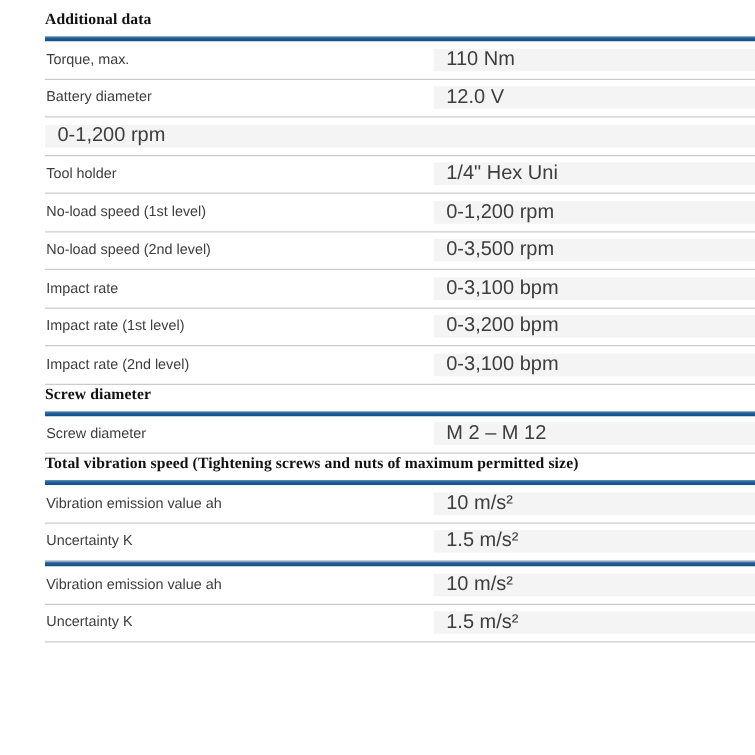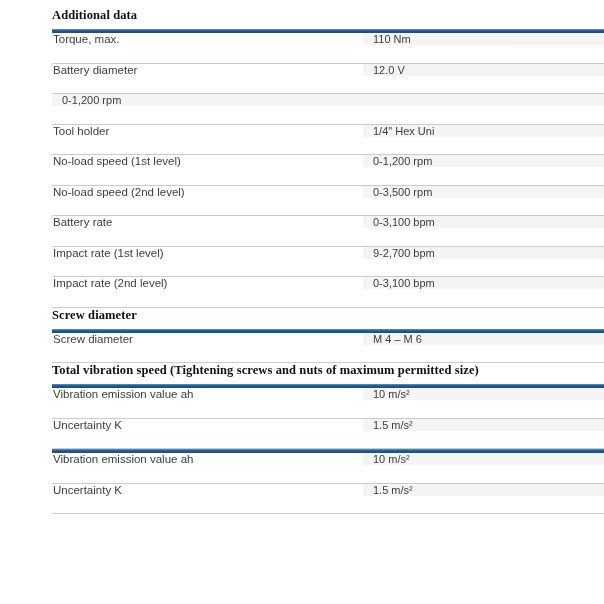--- a/index.html
+++ b/index.html
@@ -7,21 +7,21 @@
     padding: 0;
     background: #ffffff;
     width: 604px;
     height: 604px;
     overflow: hidden;
     font-family: "Liberation Sans", sans-serif;
   }
   .page {
     box-sizing: border-box;
     width: 604px;
-    padding: 8px 0 0 52px;
+    padding: 8px 0 0 36px;
   }
   .spec-section { margin: 0; }
   .spec-section + .spec-section { }
   .section-title {
     font-family: "Liberation Serif", serif;
     font-weight: bold;
     font-size: 12.5px;
     line-height: 15px;
     color: var(--heading-text, #111);
     margin: 0 0 6px 0;
@@ -29,21 +29,21 @@
   }
   .accent-bar {
     height: 4px;
     background: linear-gradient(180deg,
       var(--accent-top, #6d95b8) 0%,
       var(--accent, #1f5e99) 40%,
       var(--accent-bottom, #134e85) 100%);
   }
   .spec-row {
     display: flex;
-    align-items: flex-start;
+    align-items: center;
     height: 30.5px;
     box-sizing: border-box;
     border-bottom: 1px solid var(--divider, #cbcbcb);
   }
   .row-label {
     width: 311px;
     flex: 0 0 311px;
     display: flex;
     align-items: center;
     font-size: 11.5px;
@@ -51,21 +51,21 @@
     padding-left: 1px;
     box-sizing: border-box;
     background: #ffffff;
   }
   .row-value {
     flex: 1 1 auto;
     display: flex;
     align-items: center;
     background: var(--value-bg, #f4f4f4);
     padding-left: 10px;
-    font-size: 11px;
+    font-size: 16px;
     color: var(--label-text, #3d3d3d);
   }
 </style>
 </head>
 <body>
 
 <main class="page">
   <div id="sections">
       <section class="spec-section">
         <h2 class="section-title">Additional data</h2>
@@ -87,38 +87,38 @@
         </div>
         <div class="spec-row">
           <div class="row-label">No-load speed (1st level)</div>
           <div class="row-value">0-1,200 rpm</div>
         </div>
         <div class="spec-row">
           <div class="row-label">No-load speed (2nd level)</div>
           <div class="row-value">0-3,500 rpm</div>
         </div>
         <div class="spec-row">
-          <div class="row-label">Battery rate</div>
+          <div class="row-label">Impact rate</div>
           <div class="row-value">0-3,100 bpm</div>
         </div>
         <div class="spec-row">
           <div class="row-label">Impact rate (1st level)</div>
-          <div class="row-value">9-2,700 bpm</div>
+          <div class="row-value">0-3,200 bpm</div>
         </div>
         <div class="spec-row">
           <div class="row-label">Impact rate (2nd level)</div>
           <div class="row-value">0-3,100 bpm</div>
         </div>
       </section>
       <section class="spec-section">
         <h2 class="section-title">Screw diameter</h2>
         <div class="accent-bar"></div>
         <div class="spec-row">
           <div class="row-label">Screw diameter</div>
-          <div class="row-value">M 4 – M 6</div>
+          <div class="row-value">M 2 – M 12</div>
         </div>
       </section>
       <section class="spec-section">
         <h2 class="section-title">Total vibration speed (Tightening screws and nuts of maximum permitted size)</h2>
         <div class="accent-bar"></div>
         <div class="spec-row">
           <div class="row-label">Vibration emission value ah</div>
           <div class="row-value">10 m/s²</div>
         </div>
         <div class="spec-row">

